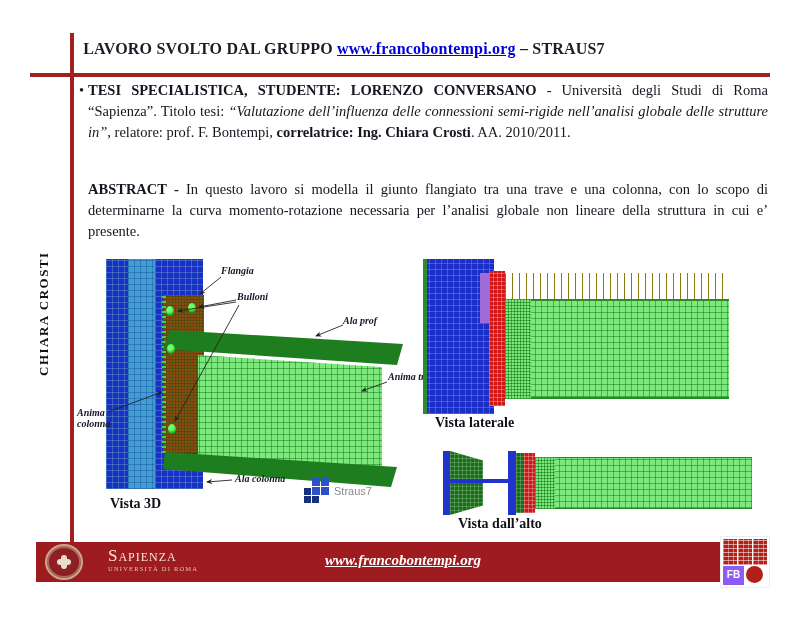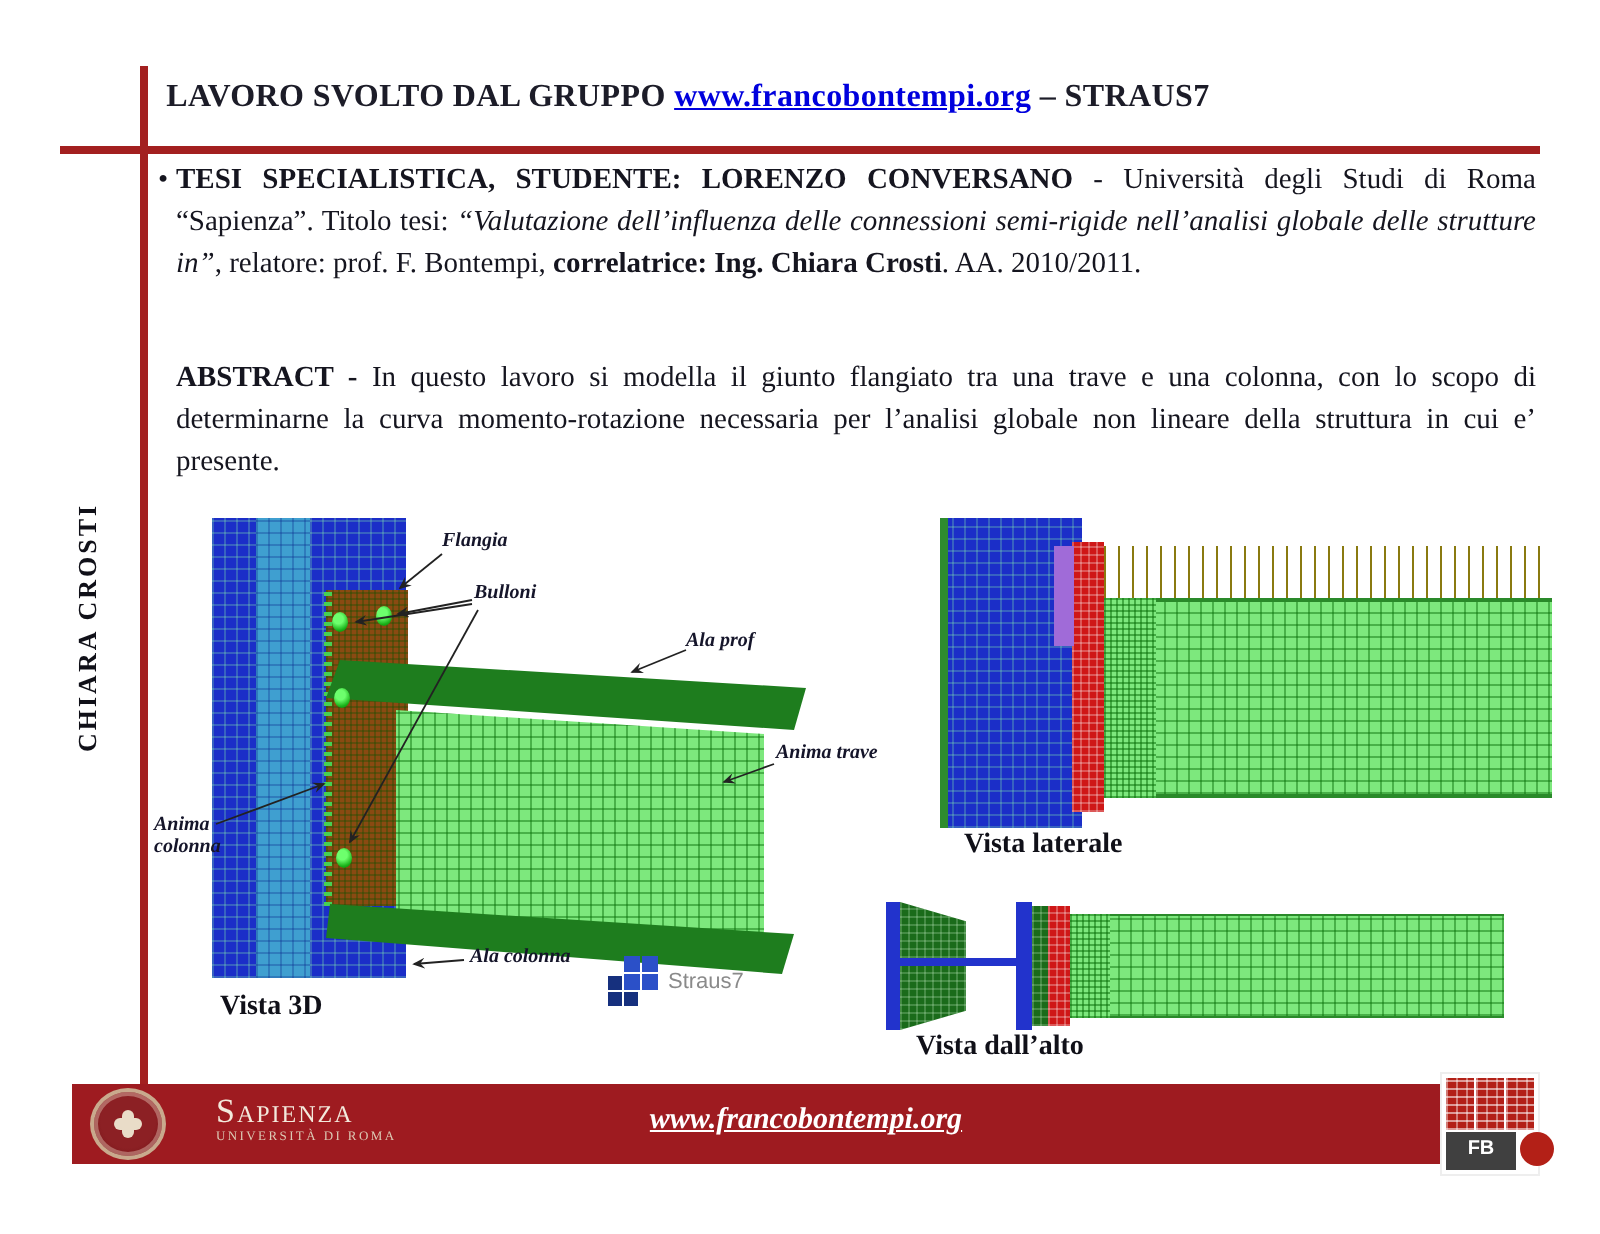--- a/index.html
+++ b/index.html
@@ -67,21 +67,21 @@
   .flg-top { position:absolute; inset:0; background:#1e7d1e; clip-path:polygon(0px 20px,7px 1px,240px 15px,234px 36px); }
   .flg-bot { position:absolute; inset:0; background:#1e7d1e; clip-path:polygon(2px 123px,234px 138px,228px 158px,0px 140px); }
   .bolt { position:absolute; width:8px; height:10px; border-radius:50%;
           background:radial-gradient(circle at 40% 35%, #6dff6d 0 30%, #17b017 70%, #0a7a0a); }
   .s7logo { position:absolute; left:228px; top:222px; width:26px; height:26px; }
   .s7sq { position:absolute; }
   .s7txt { position:absolute; left:259px; top:230px; font-family:"Liberation Sans","DejaVu Sans",sans-serif;
            font-size:11px; color:#8a8a8a; }
 
   
-  .figlat { left:464px; top:255px; width:320px; height:180px; }
+  .figlat { left:417px; top:255px; width:320px; height:180px; }
   .lat-col { position:absolute; left:6px; top:4px; width:71px; height:155px; }
   .lat-col-edge { position:absolute; left:6px; top:4px; width:4px; height:155px; background:#2e8b2e; }
   .lat-purple { position:absolute; left:63px; top:18px; width:10px; height:50px; background:#a06bd8; }
   .lat-red { position:absolute; left:72px; top:16px; width:16px; height:135px; }
   .lat-loads { position:absolute; left:88px; top:18px; width:224px; height:26px;
     background:repeating-linear-gradient(90deg,#8a7a10 0 1px,transparent 1px 7px); }
   .lat-beam { position:absolute; left:88px; top:44px; width:224px; height:100px;
               border-top:2px solid #2a8a2a; border-bottom:2px solid #2a8a2a; }
   .lat-beam-fine { position:absolute; left:88px; top:44px; width:26px; height:100px; }
 
@@ -111,21 +111,21 @@
   .sap-sub { font-size:6.5px; letter-spacing:1.2px; color:#dcc9b4; }
   .flink { position:absolute; left:0; right:0; top:9px; text-align:center; }
   .flink a { color:#fff; font-style:italic; font-weight:bold; font-size:15px; text-decoration:underline; }
   .seal { position:absolute; left:721px; top:537px; width:48px; height:50px; background:#fff;
           padding:2px; display:flex; flex-direction:column; gap:1px; box-shadow:0 0 0 1px #eee; }
   .seal-top { display:flex; gap:1px; height:26px; }
   .seal-ch { flex:1; background:#b32017;
     background-image:repeating-linear-gradient(0deg,rgba(255,255,255,.55) 0 1px,transparent 1px 4px),
                      repeating-linear-gradient(90deg,rgba(255,255,255,.4) 0 1px,transparent 1px 5px); }
   .seal-bot { display:flex; gap:1px; flex:1; }
-  .seal-fb { width:35px; background:#404040; color:#fff; font-family:"Liberation Sans",sans-serif;
+  .seal-fb { width:21px; background:#8b5cf6; color:#fff; font-family:"Liberation Sans",sans-serif;
              font-weight:bold; font-size:10px; line-height:17px; text-align:center; }
   .seal-dot { flex:1; position:relative; }
   .seal-dot::before { content:""; position:absolute; left:1px; top:0; width:17px; height:17px;
              border-radius:50%; background:#b32017; }
 </style>
 </head>
 <body>
 
 <div class="slide">
 

